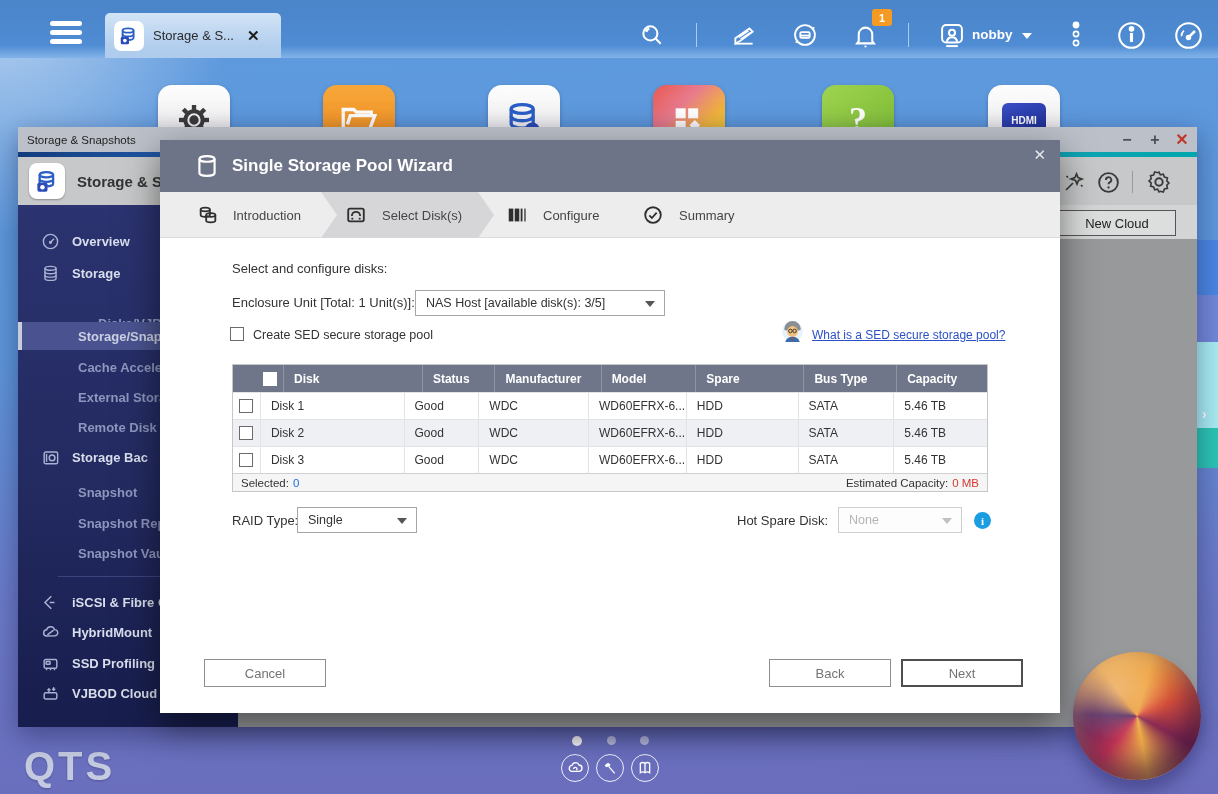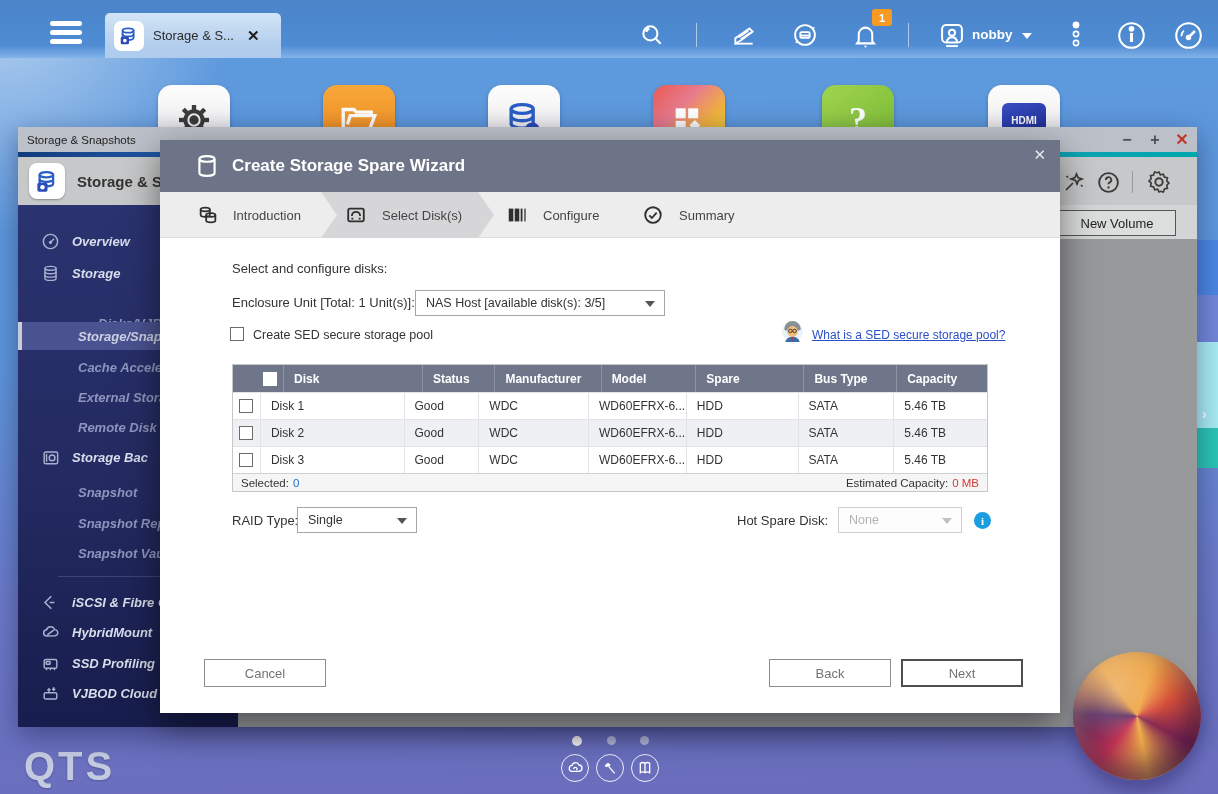--- a/index.html
+++ b/index.html
@@ -61,21 +61,21 @@
     background:linear-gradient(90deg,#123c7c 0%, #2b6cc6 22%, #2a9ec0 70%, #00a7ad 100%); }
   .win-header { left:0; top:30px; width:100%; height:48px; background:#c7c8c9; display:flex; align-items:center; }
   .win-appico { width:36px; height:36px; margin-left:11px; border-radius:8px; background:#fff;
     display:flex; align-items:center; justify-content:center; box-shadow:0 1px 2px rgba(0,0,0,.3); }
   .win-apptitle { font-size:15px; color:#333; font-weight:bold; margin-left:12px; }
   .tool-ico { position:absolute; top:42px; width:26px; height:26px; color:#3b3b3b;
     display:flex; align-items:center; justify-content:center; cursor:pointer; }
   .tool-div { position:absolute; left:1114px; top:44px; width:1px; height:22px; background:#9a9a9a; }
 
   .win-body { left:0; top:78px; width:100%; height:522px; display:flex; }
-  .sidebar { width:220px; height:100%; background:linear-gradient(180deg,#2b3370 0%, #232a60 55%, #171d4c 100%); position:relative;font-style:italic; }
+  .sidebar { width:220px; height:100%; background:linear-gradient(180deg,#2b3370 0%, #232a60 55%, #171d4c 100%); position:relative; }
   .sb-item { position:absolute; left:0; width:220px; height:28px; display:flex; align-items:center; cursor:pointer; }
   .sb-item .ic { position:absolute; left:22px; width:20px; height:20px; color:#aab2d2;
     display:flex; align-items:center; justify-content:center; }
   .sb-l1 { font-size:13px; font-weight:bold; color:#d9deec; margin-left:54px; white-space:nowrap; }
   .sb-l2 { font-size:13px; font-weight:bold; color:#8d96bd; margin-left:60px; white-space:nowrap; }
   .sb-sel { background:#4a5390; }
   .sb-sel .sb-l2 { color:#ccd1e3; }
   .sb-selbar { position:absolute; left:0; top:0; width:4px; height:28px; background:#c9cdd9; }
   .sb-divider { position:absolute; left:40px; width:160px; height:1px; background:#3c447f; }
 
@@ -453,36 +453,36 @@
               <line x1="10" y1="6.5" x2="10" y2="11"></line>
                 <line x1="16" y1="8" x2="16" y2="4"></line>
             </svg>
             </span>
           <span class="sb-l1">VJBOD Cloud</span>
         </div>
       </div>
 
       <div class="win-content">
         <div class="content-top">
-          <div class="btn-newvol">New Volume</div>
+          <div class="btn-newvol">New Cloud</div>
         </div>
         <div class="content-dim"></div>
       </div>
     </div>
   </div>
 
   <div class="abs dialog">
     <div class="abs dlg-titlebar">
       <span class="cyl">
         <svg width="26" height="26" viewBox="0 0 24 24" fill="none" stroke="#fff" stroke-width="2">
           <ellipse cx="12" cy="5.5" rx="7" ry="2.6"></ellipse>
             <path d="M5 5.5v13c0 1.4 3.1 2.6 7 2.6s7-1.2 7-2.6v-13"></path>
         </svg>
       </span>
-      <span class="dlg-title">Create Storage Spare Wizard</span>
+      <span class="dlg-title">Single Storage Pool Wizard</span>
       <span class="dlg-x">✕</span>
     </div>
 
     <div class="abs dlg-steps">
       <div class="chev"></div>
       <span class="step-ic" style="left:37px;">
         <svg width="22" height="22" viewBox="0 0 24 24" fill="none" stroke="currentColor" stroke-width="2">
           <ellipse cx="9" cy="6" rx="5" ry="2"></ellipse>
             <path d="M4 6v6c0 1.1 2.2 2 5 2s5-.9 5-2V6"></path>
           <ellipse cx="15" cy="12" rx="5" ry="2"></ellipse>

